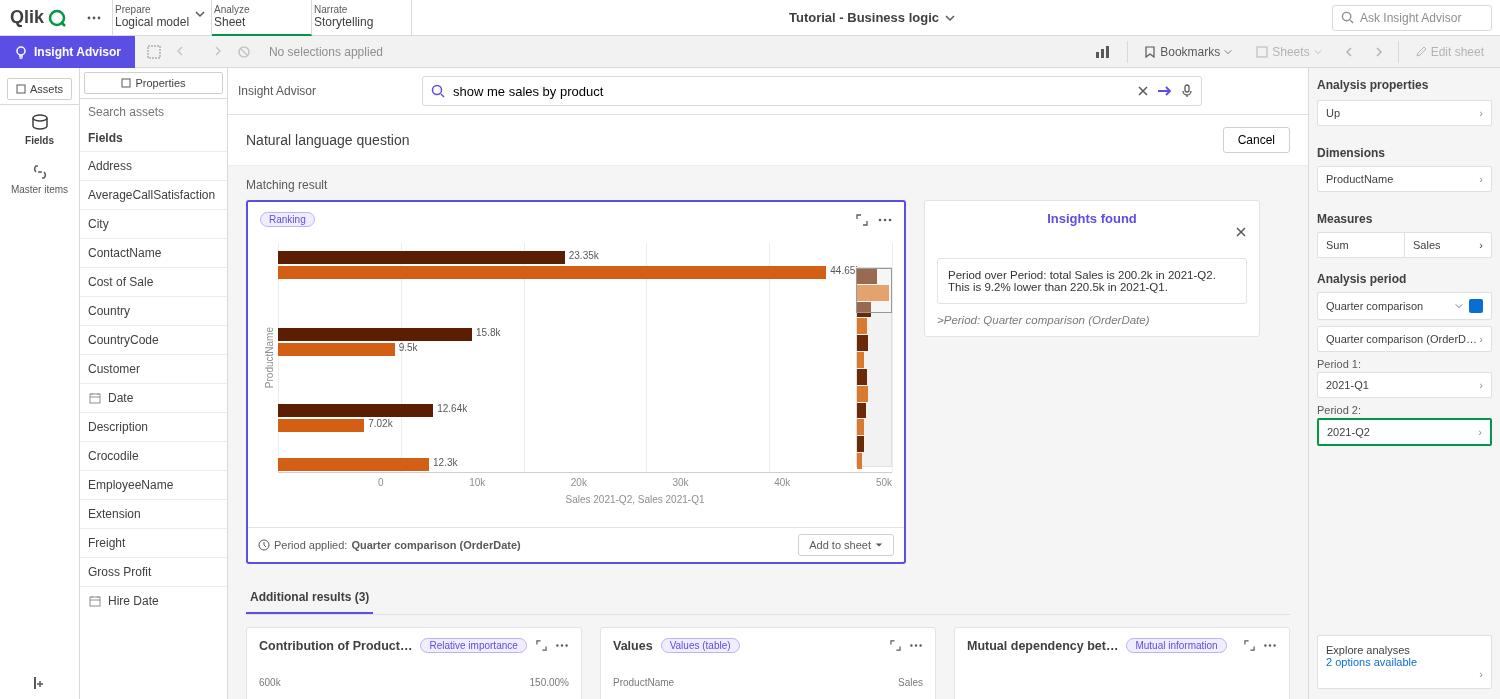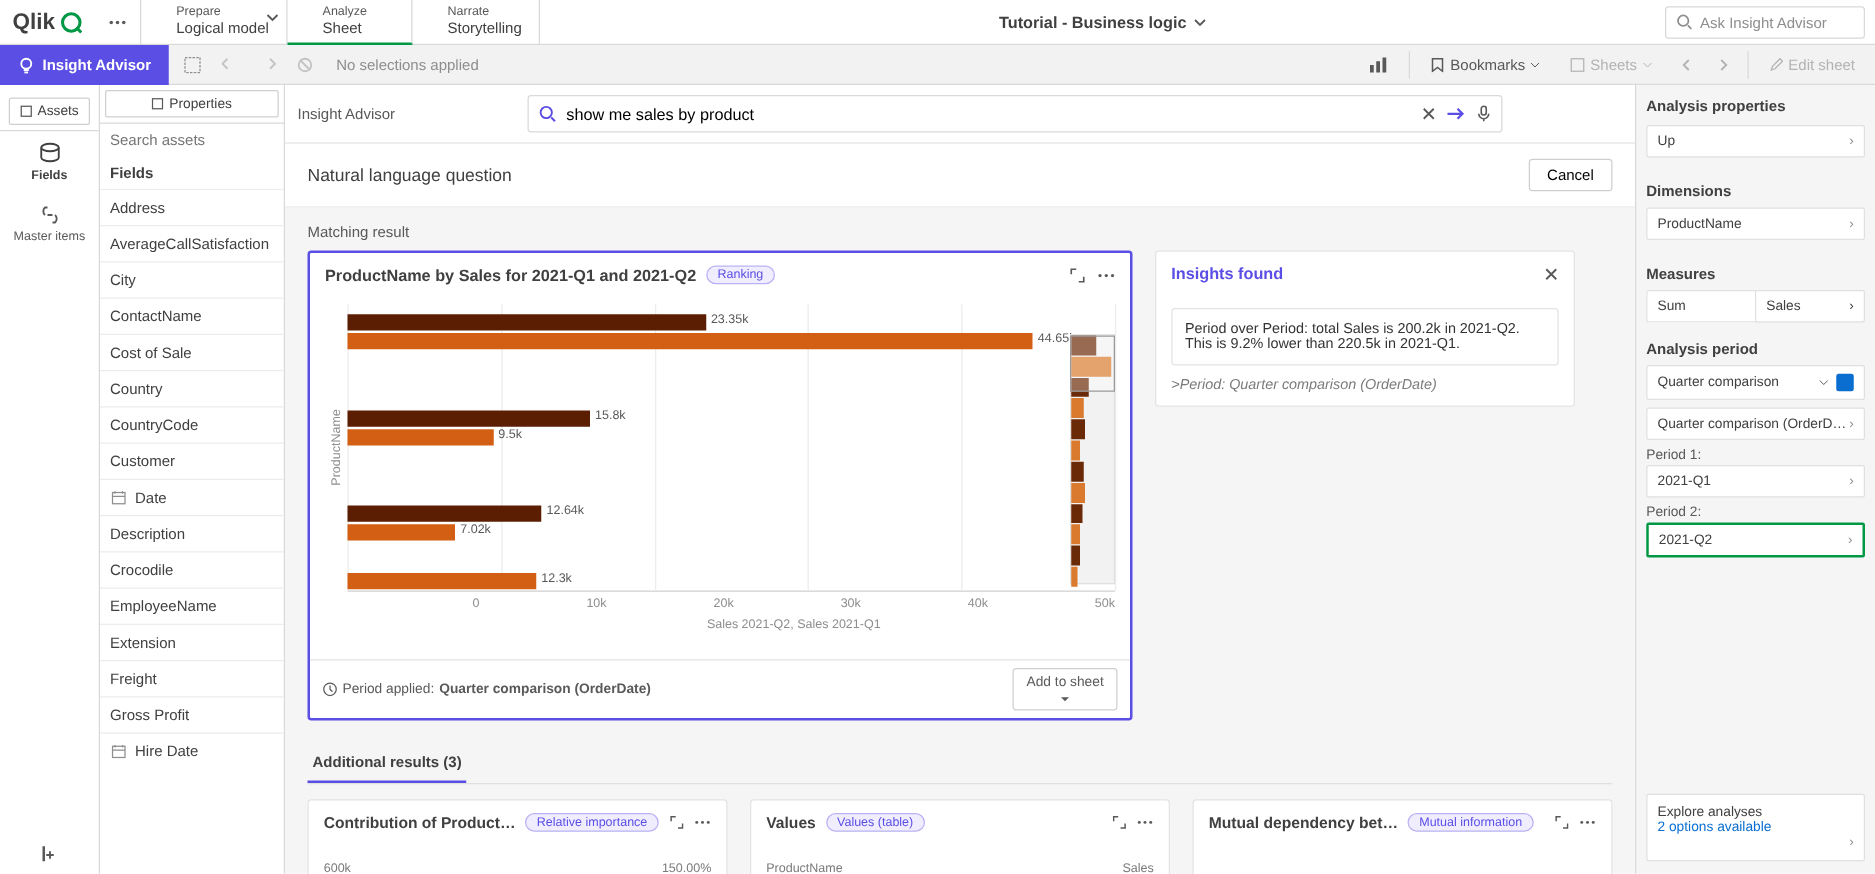--- a/index.html
+++ b/index.html
@@ -3,21 +3,21 @@
 <meta charset="utf-8">
 <style>
 * { margin:0; padding:0; box-sizing:border-box; font-family:-apple-system,BlinkMacSystemFont,"Segoe UI",Arial,sans-serif; }
 body { background:#fff; color:#404040; font-size:12px; width:1500px; height:699px; overflow:hidden; }
 
 
 .topbar { display:flex; align-items:center; height:36px; border-bottom:1px solid #d9d9d9; }
 .logo { display:flex; align-items:center; padding:0 10px; font-weight:bold; font-size:18px; }
 .logo svg { margin-left:4px; }
 .top-icon-btn { width:36px; height:36px; display:flex; align-items:center; justify-content:center; cursor:pointer; }
-.tab { padding:4px 14px 4px 28px; height:36px; border-right:1px solid #d9d9d9; cursor:pointer; position:relative; min-width:100px;}
+.tab { padding:4px 14px 4px 2px; height:36px; border-right:1px solid #d9d9d9; cursor:pointer; position:relative; min-width:100px;}
 .tab.first{border-left:1px solid #d9d9d9;}
 .tab-head { font-size:10px; color:#595959; }
 .tab-main { font-size:12px; color:#404040; }
 .tab.active { border-bottom:2px solid #009845; }
 .tab .chev { position:absolute; right:6px; top:9px; }
 .spacer { flex:1; }
 .title-center { font-weight:600; font-size:13px; display:flex; align-items:center; gap:6px; }
 .search-top { border:1px solid #d9d9d9; border-radius:3px; height:26px; width:160px; display:flex; align-items:center; padding:0 8px; margin-right:8px; color:#8e8e8e; gap:6px;}
 
 
@@ -70,21 +70,21 @@
 .cards-row{display:flex;gap:18px;align-items:flex-start;}
 .chart-card{border:2px solid #5B4EE5;border-radius:3px;background:#fff;width:660px;}
 .chart-card-head{display:flex;align-items:center;padding:10px 12px;gap:8px;}
 .chart-card-head .ct{font-size:13px;font-weight:600;}
 .badge{font-size:10px;color:#5B4EE5;border:1px solid #b9b2f4;border-radius:10px;padding:1px 8px;background:#f0eefe;}
 .card-tools{margin-left:auto;display:flex;gap:10px;color:#595959;}
 .card-tools .ib{cursor:pointer;}
 .chart-area{height:290px;position:relative;padding:6px 12px 6px 12px;}
 .chart-foot{display:flex;align-items:center;border-top:1px solid #e3e3e3;padding:6px 10px;font-size:11px;color:#595959;}
 .chart-foot .pill{display:flex;align-items:center;gap:4px;}
-.addsheet{margin-left:auto;border:1px solid #cfcfcf;border-radius:3px;padding:4px 10px;display:flex;align-items:center;gap:4px;cursor:pointer;flex-direction:column;}
+.addsheet{margin-left:auto;border:1px solid #cfcfcf;border-radius:3px;padding:4px 10px;display:flex;align-items:center;gap:4px;cursor:pointer;}
 
 
 .bars-wrap{display:flex;height:230px;}
 .bars-ylabel{width:18px;display:flex;align-items:center;justify-content:center;}
 .bars-ylabel span{writing-mode:vertical-rl;transform:rotate(180deg);font-size:10px;color:#8e8e8e;}
 .bars-labels{width:100px;display:flex;flex-direction:column;justify-content:space-around;font-size:10px;color:#595959;text-align:right;padding-right:6px;}
 .bars-labels div{height:44px;display:flex;align-items:center;justify-content:flex-end;}
 .bars-plot{flex:1;position:relative;border-bottom:1px solid #cfcfcf;}
 .gridline{position:absolute;top:0;bottom:0;border-left:1px solid #ececec;}
 .bar-group{position:absolute;left:0;height:44px;}
@@ -94,21 +94,21 @@
 .bar-label{position:absolute;font-size:10px;color:#595959;white-space:nowrap;top:0;}
 .xaxis{display:flex;justify-content:space-between;font-size:10px;color:#8e8e8e;margin-left:118px;margin-top:4px;}
 .xcaption{text-align:center;font-size:10px;color:#8e8e8e;margin-top:6px;margin-left:118px;}
 .minimap{position:absolute;right:12px;top:30px;width:36px;height:200px;background:#f2f2f2;border:1px solid #e0e0e0;}
 .minimap .mrow{height:8%;background:#d97a2e;margin-bottom:1px;}
 .minimap .mrow.q1{background:#6b2a07;}
 .minimap .band{position:absolute;left:-1px;right:-1px;top:0;height:45px;border:1px solid #999;background:rgba(255,255,255,0.3);}
 
 
 .insights-card{flex:1;background:#fff;border:1px solid #e3e3e3;border-radius:3px;max-width:336px;}
-.insights-head{display:flex;align-items:center;padding:10px 12px;}
+.insights-head{display:flex;align-items:center;padding:10px 12px;flex-direction:column;}
 .insights-head .t{color:#5B4EE5;font-weight:600;font-size:13px;}
 .insights-head .x{margin-left:auto;cursor:pointer;color:#595959;}
 .insights-body{padding:10px 12px;font-size:11.5px;}
 .insights-box{border:1px solid #e3e3e3;border-radius:3px;padding:10px;margin-bottom:10px;color:#333;}
 .insights-sub{font-style:italic;color:#7a7a7a;}
 
 
 .additional{margin-top:18px;}
 .additional-tabs{display:flex;border-bottom:1px solid #e0e0e0;margin-bottom:12px;}
 .atab{padding:8px 4px;font-size:12px;font-weight:600;border-bottom:2px solid #5B4EE5;}
@@ -418,21 +418,20 @@
     </div>
     <div class="canvas-sub">
       <h2>Natural language question</h2>
       <button class="cancel-btn">Cancel</button>
     </div>
     <div class="canvas-body">
       <div class="section-title">Matching result</div>
       <div class="cards-row">
         <div class="chart-card">
           <div class="chart-card-head">
-            <span class="ct">ProductName by Sales for 2021-Q1 and 2021-Q2</span>
             <span class="badge">Ranking</span>
             <div class="card-tools">
               <span class="ib">
                   <svg width="12" height="12" viewBox="0 0 12 12">
                     <path d="M1 5 V1 H5 M7 11 H11 V7" fill="none" stroke="#595959" stroke-width="1.3"></path>
                   </svg>
                 </span>
               <span class="ib">
                   <svg width="14" height="12" viewBox="0 0 14 12">
                     <circle cx="2" cy="6" r="1.3" fill="#595959"></circle>

